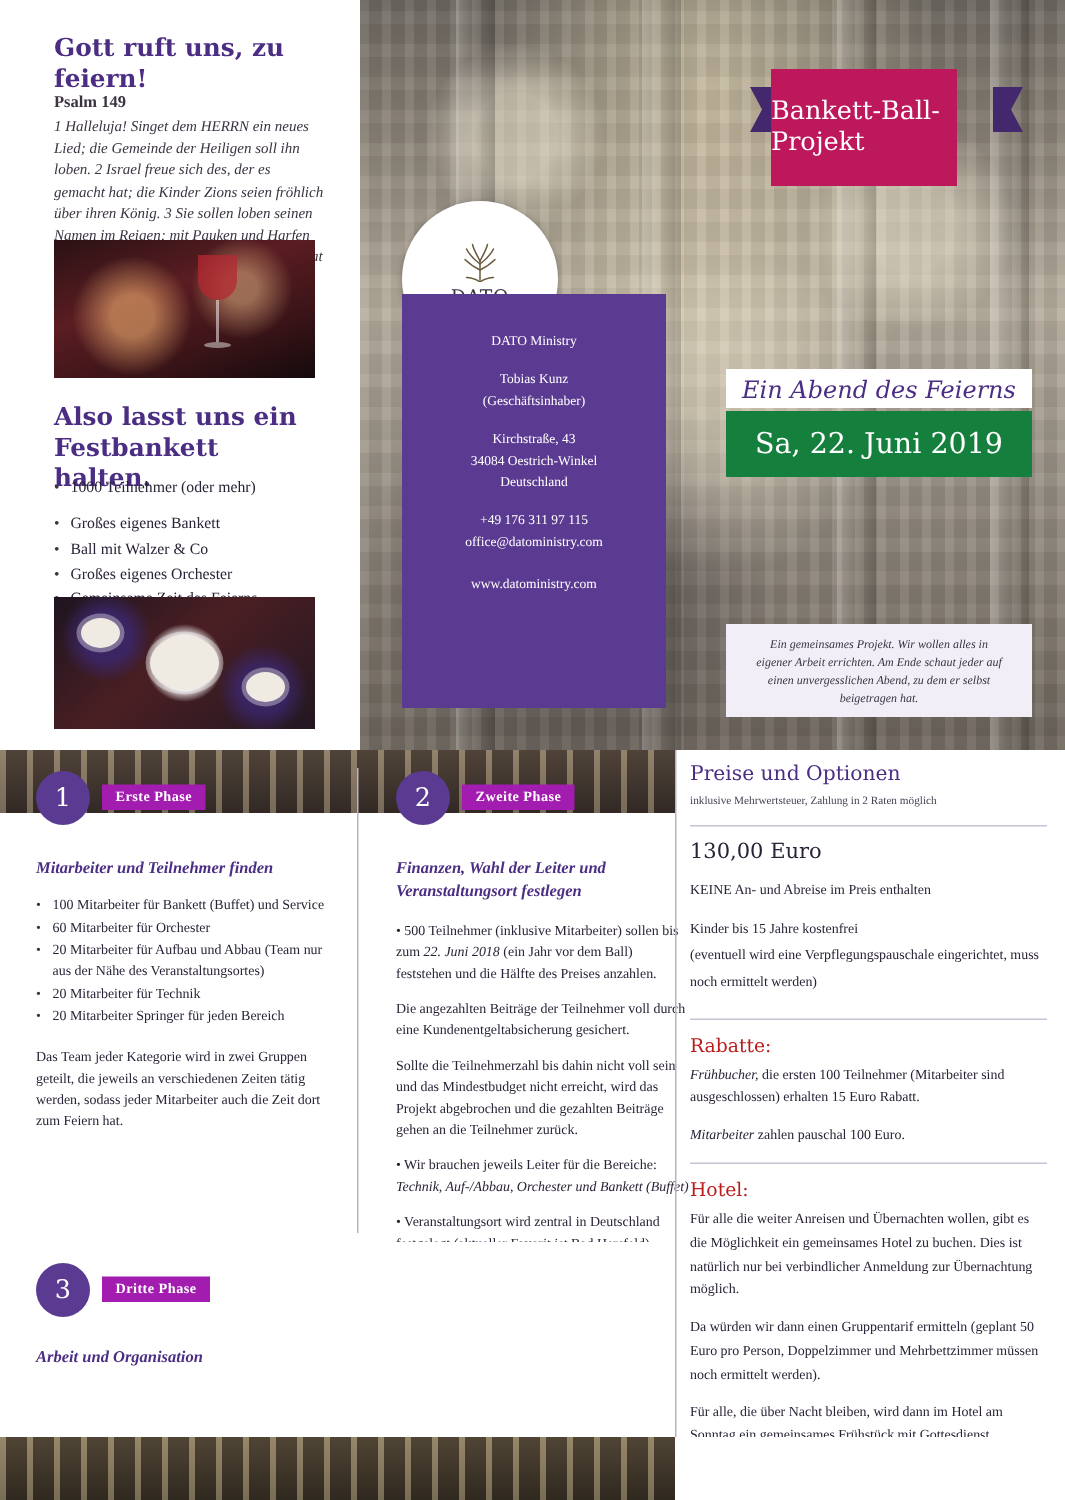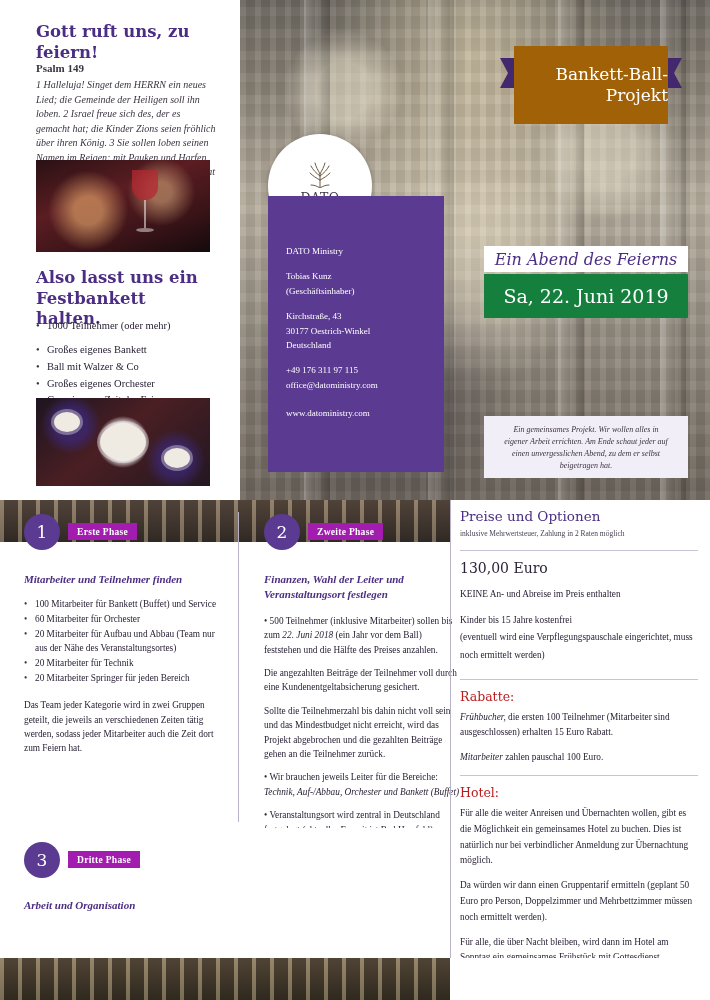--- a/index.html
+++ b/index.html
@@ -70,42 +70,42 @@
     background:
       radial-gradient(circle at 50% 50%, rgba(250,250,250,.95) 0 18px, rgba(250,250,250,0) 26px),
       radial-gradient(circle at 20% 30%, rgba(60,40,120,.75) 0 16px, rgba(60,40,120,0) 30px),
       radial-gradient(circle at 80% 70%, rgba(60,40,120,.70) 0 16px, rgba(60,40,120,0) 30px),
       linear-gradient(140deg,#1d1420 0%, #4a1f23 45%, #221722 100%);
   }
   .plate{position:absolute;border-radius:50%;background:#efeae2;box-shadow:0 0 0 3px rgba(255,255,255,.35);}
 
   
   .ribbon{position:absolute;left:500px;top:46px;width:182px;height:78px;}
-  .ribbon .band{position:absolute;left:14px;top:0;width:154px;height:78px;background:#a16207;
-    display:flex;align-items:center;justify-content:center;text-align:right;}
+  .ribbon .band{position:absolute;left:14px;top:0;width:124px;height:78px;background:#be185d;
+    display:flex;align-items:center;justify-content:center;text-align:left;}
   .ribbon .band span{color:#fff;font-size:17px;line-height:1.25;font-family:"DejaVu Serif",serif;}
   .ribbon .tail-l{position:absolute;left:0;top:12px;width:20px;height:30px;background:#44286e;
     clip-path:polygon(0 0,100% 0,100% 100%,0 100%,8px 50%);}
   .ribbon .tail-r{position:absolute;right:0;top:12px;width:20px;height:30px;background:#44286e;
     clip-path:polygon(0 0,100% 0,calc(100% - 8px) 50%,100% 100%,0 100%);}
 
   
   .logo-circle{
     position:absolute;left:268px;top:134px;width:104px;height:104px;border-radius:50%;
     background:#fff;display:flex;flex-direction:column;align-items:center;justify-content:center;
     box-shadow:0 1px 4px rgba(0,0,0,.25);
   }
   .logo-circle .tree{width:34px;height:30px;margin-bottom:2px;}
   .logo-circle .brand{font-size:12.5px;letter-spacing:.5px;color:#3b3342;font-family:"DejaVu Serif",serif;}
   .logo-circle .sub{font-size:7.5px;color:#5a5260;letter-spacing:.4px;}
 
   
   .contact{
     position:absolute;left:268px;top:196px;width:176px;height:276px;background:#5b3a91;color:#fff;
-    padding:48px 18px 10px 18px;box-sizing:border-box;font-size:9px;line-height:1.6;
+    padding:24px 18px 10px 18px;box-sizing:border-box;font-size:9px;line-height:1.6;text-align:center;
   }
   .contact .blk{margin-bottom:11px;}
 
   
   .subtitle-card{
     position:absolute;left:484px;top:246px;width:204px;height:26px;background:#fff;
     display:flex;align-items:center;justify-content:center;
   }
   .subtitle-card span{font-size:16px;font-style:italic;color:#4b2e83;font-family:"DejaVu Serif",serif;}
   .date-card{
@@ -235,21 +235,21 @@
     </div>
 
     <div class="contact">
       <div class="blk">DATO Ministry</div>
       <div class="blk">
         <div>Tobias Kunz</div>
         <div>(Geschäftsinhaber)</div>
       </div>
       <div class="blk">
         <div>Kirchstraße, 43</div>
-        <div>30177 Oestrich-Winkel</div>
+        <div>34084 Oestrich-Winkel</div>
         <div>Deutschland</div>
       </div>
       <div class="blk">
         <div>+49 176 311 97 115</div>
         <div>office@datoministry.com</div>
       </div>
       <div class="blk" style="margin-top:14px;">
         <div>www.datoministry.com</div>
       </div>
     </div>

